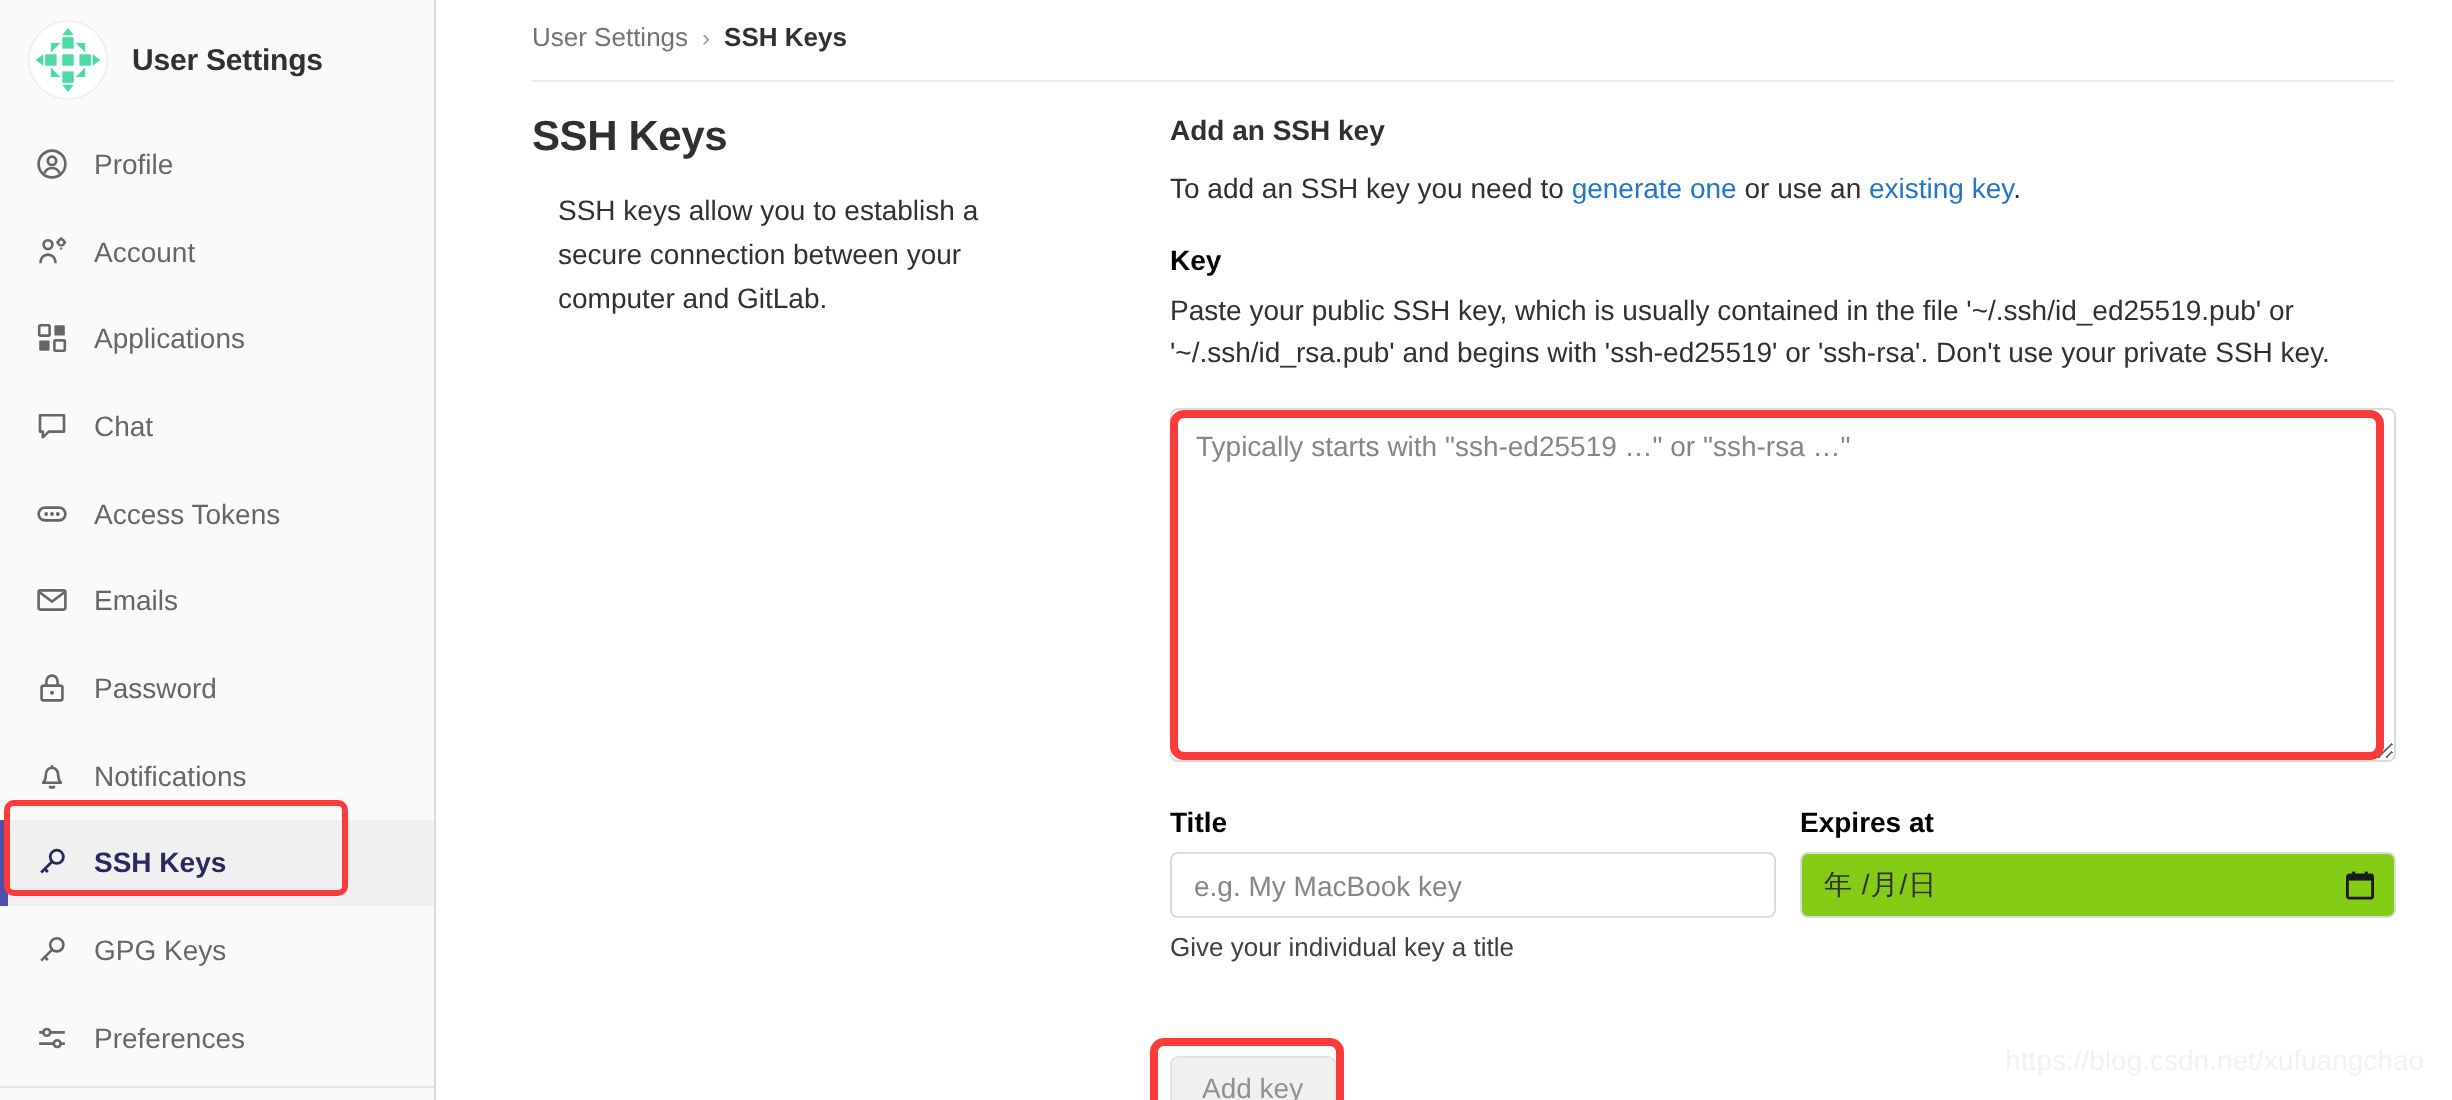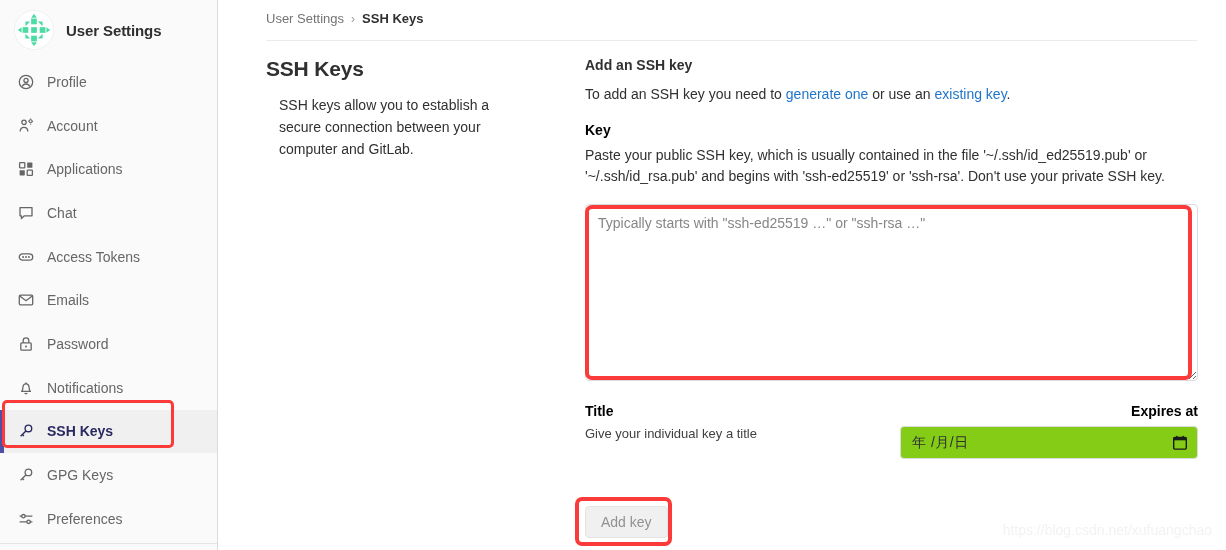--- a/index.html
+++ b/index.html
@@ -229,21 +229,21 @@
     box-sizing: border-box;
     pointer-events: none;
   }
 
   
   #row-fields {
     display: flex;
     margin-top: 22px;
   }
   #title-field { width: 303px; }
-  #expires-field { width: 298px; margin-left: 12px; text-align: right; }
+  #expires-field { width: 298px; margin-left: 12px; }
 
   .text-input {
     width: 100%;
     height: 33px;
     box-sizing: border-box;
     border: 1px solid #dbdbdb;
     border-radius: 4px;
     padding: 0 11px;
     font-family: "Liberation Sans", sans-serif;
     font-size: 14px;
@@ -509,20 +509,21 @@
 
       <div id="key-wrap">
         <textarea id="key-textarea" placeholder="Typically starts with &quot;ssh-ed25519 …&quot; or &quot;ssh-rsa …&quot;" style=""></textarea>
         <div id="key-highlight"></div>
       </div>
 
       <div id="row-fields">
 
         <div id="title-field">
           <label class="field-label">Title</label>
+          <input class="text-input" type="text" placeholder="e.g. My MacBook key" style="">
           <div class="help-text">Give your individual key a title</div>
         </div>
 
         <div id="expires-field">
           <label class="field-label">Expires at</label>
           <div class="date-input-shell">
             <span class="date-placeholder">年 /月/日</span>
             <span class="date-picker-icon">
               <svg width="14" height="15" viewBox="0 0 14 15" fill="none">
                 <rect x="0.7" y="2" width="12.6" height="11.6" rx="1" stroke="#1a1a1a" stroke-width="1.4"></rect>

